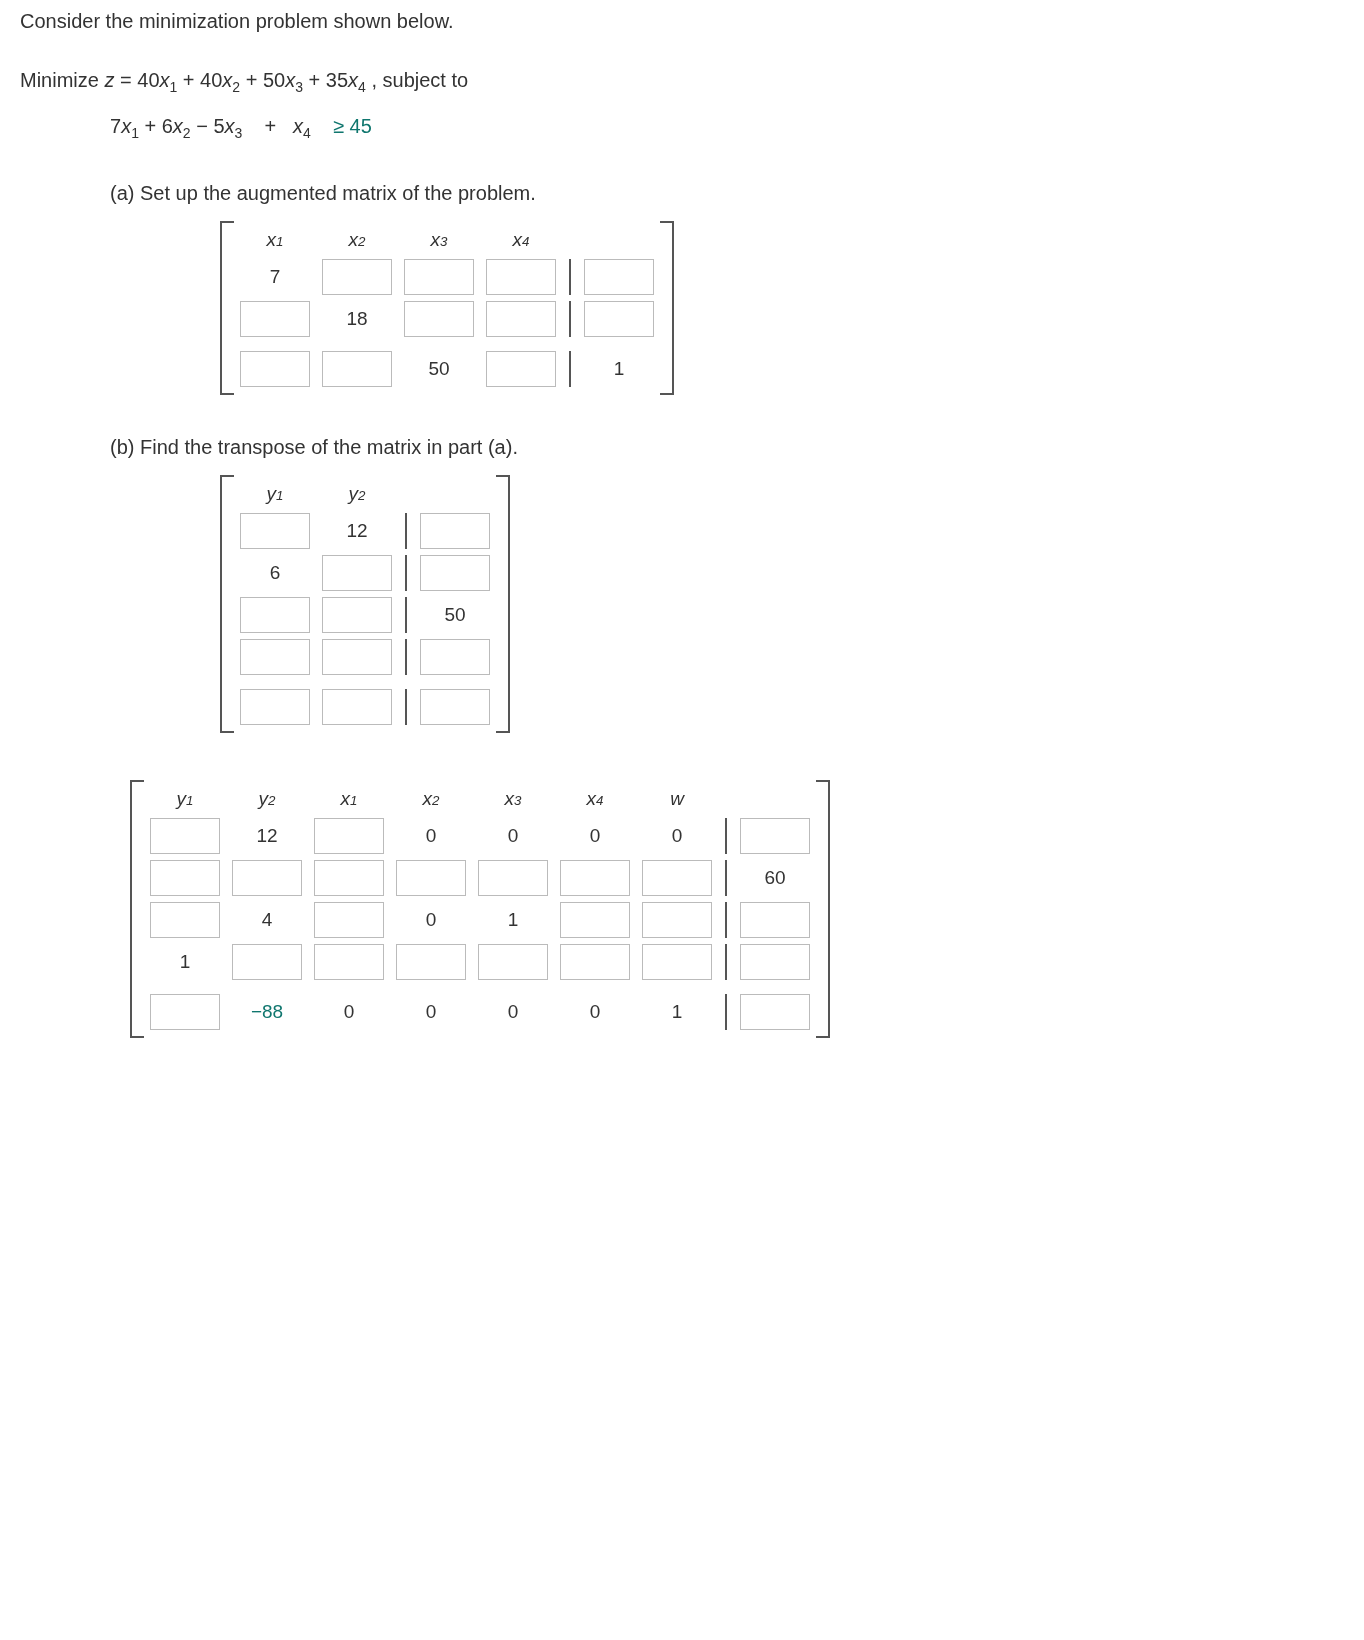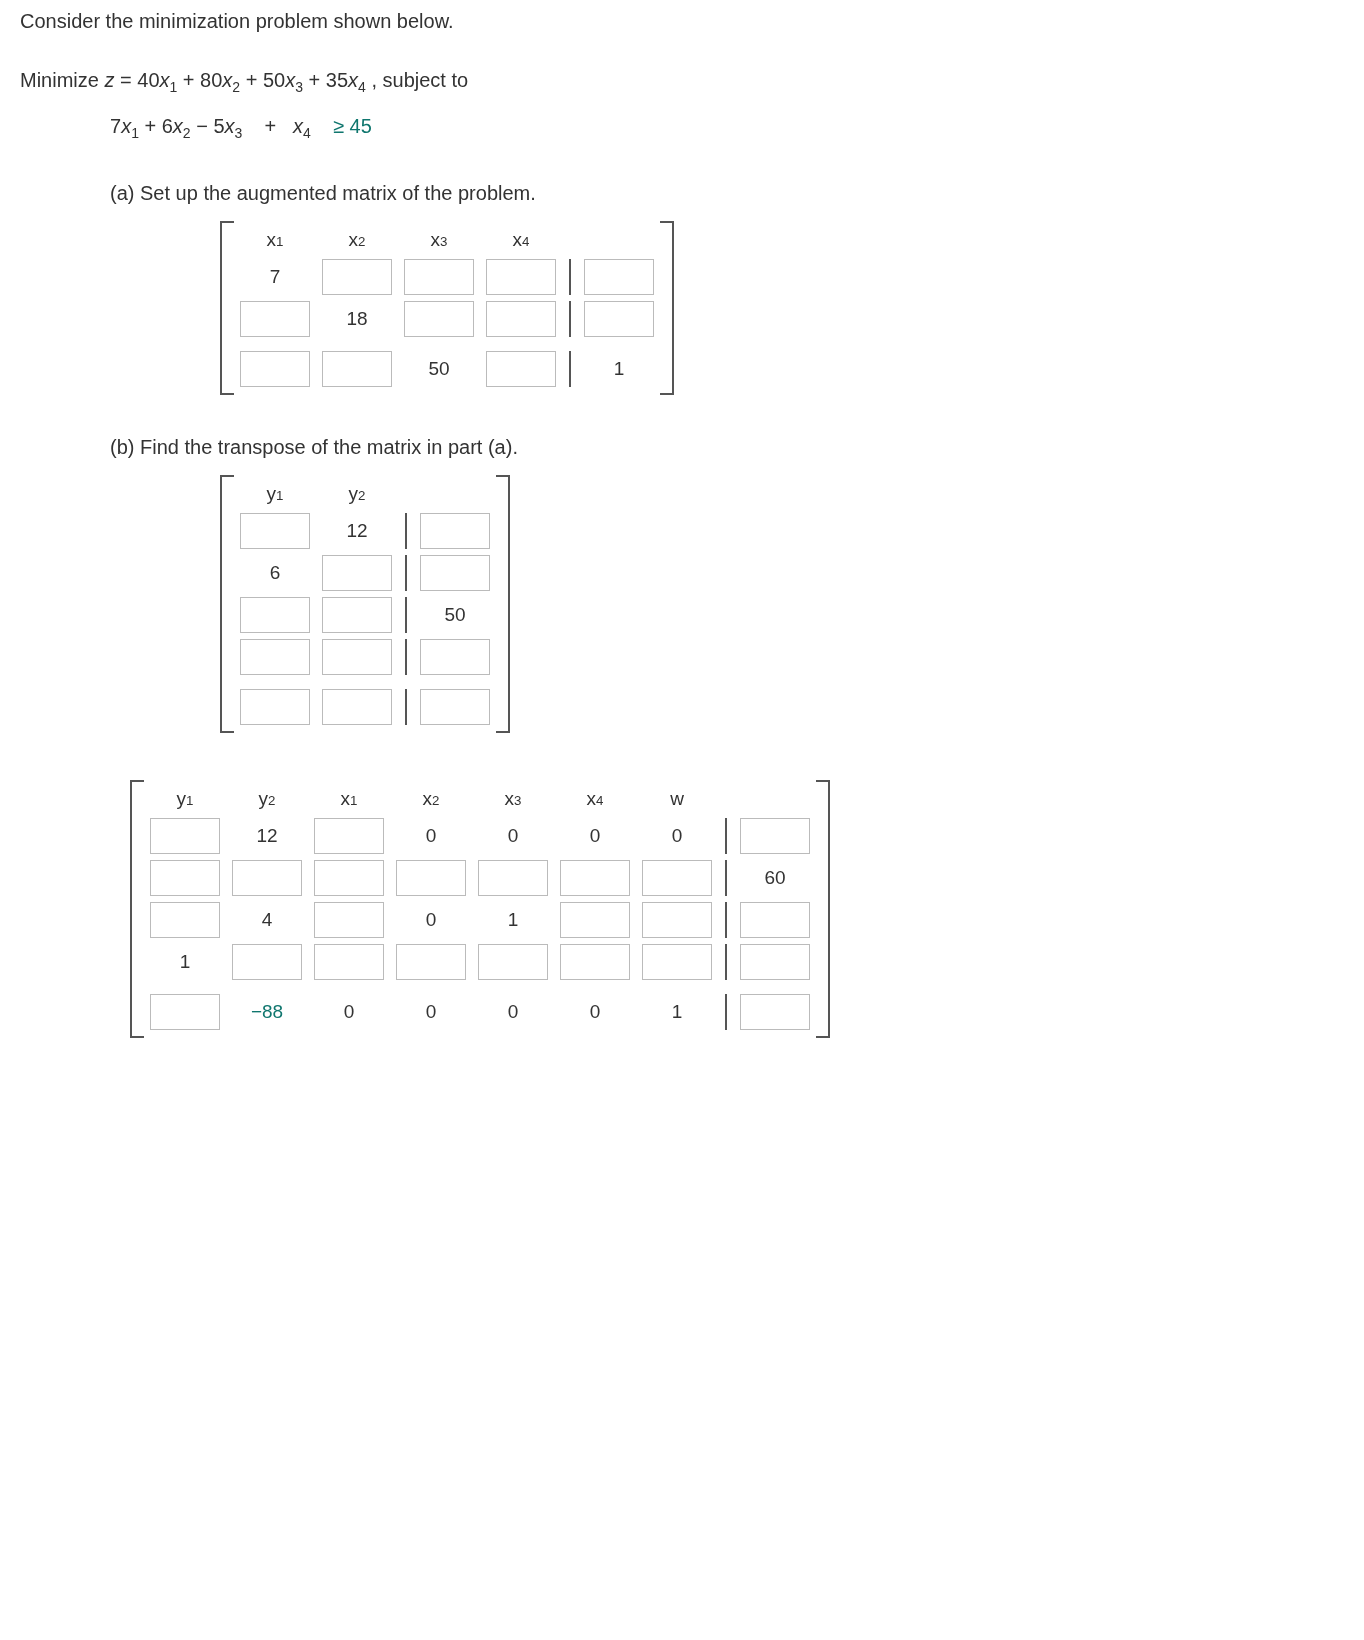--- a/index.html
+++ b/index.html
@@ -55,20 +55,21 @@
   .bracket.right::before { top: 0; }
   .bracket.right::after { bottom: 0; }
   .mgrid {
     display: grid;
     gap: 6px 12px;
     padding: 8px 6px;
     align-items: center;
     justify-items: center;
   }
   .hdr {
+    font-style: italic;
     font-size: 19px;
     padding-bottom: 2px;
     min-width: 70px;
     text-align: center;
   }
   .hdr .ssub { font-size: 0.7em; }
   .cell-input {
     width: 70px;
     height: 36px;
     border: 1px solid #bbb;
@@ -103,21 +104,21 @@
 <body>
 
 <div class="section">
   <div class="prompt">Consider the minimization problem shown below.</div>
 </div>
 
 <div class="section">
   <span>Minimize </span>
   <span class="it">z</span>
   <span> = 40</span><span class="it">x</span><span class="sub">1</span>
-  <span> + 80</span><span class="it">x</span><span class="sub">2</span>
+  <span> + 40</span><span class="it">x</span><span class="sub">2</span>
   <span> + 50</span><span class="it">x</span><span class="sub">3</span>
   <span> + 35</span><span class="it">x</span><span class="sub">4</span>
   <span>, subject to</span>
 
   <div class="constraint-block" style="margin-top:14px;">
     <div>
       <span>7</span><span class="it">x</span><span class="sub">1</span>
       <span> + 6</span><span class="it">x</span><span class="sub">2</span>
       <span> − 5</span><span class="it">x</span><span class="sub">3</span>
       &nbsp;&nbsp;<span> + </span>&nbsp;&nbsp;<span class="it">x</span><span class="sub">4</span>

